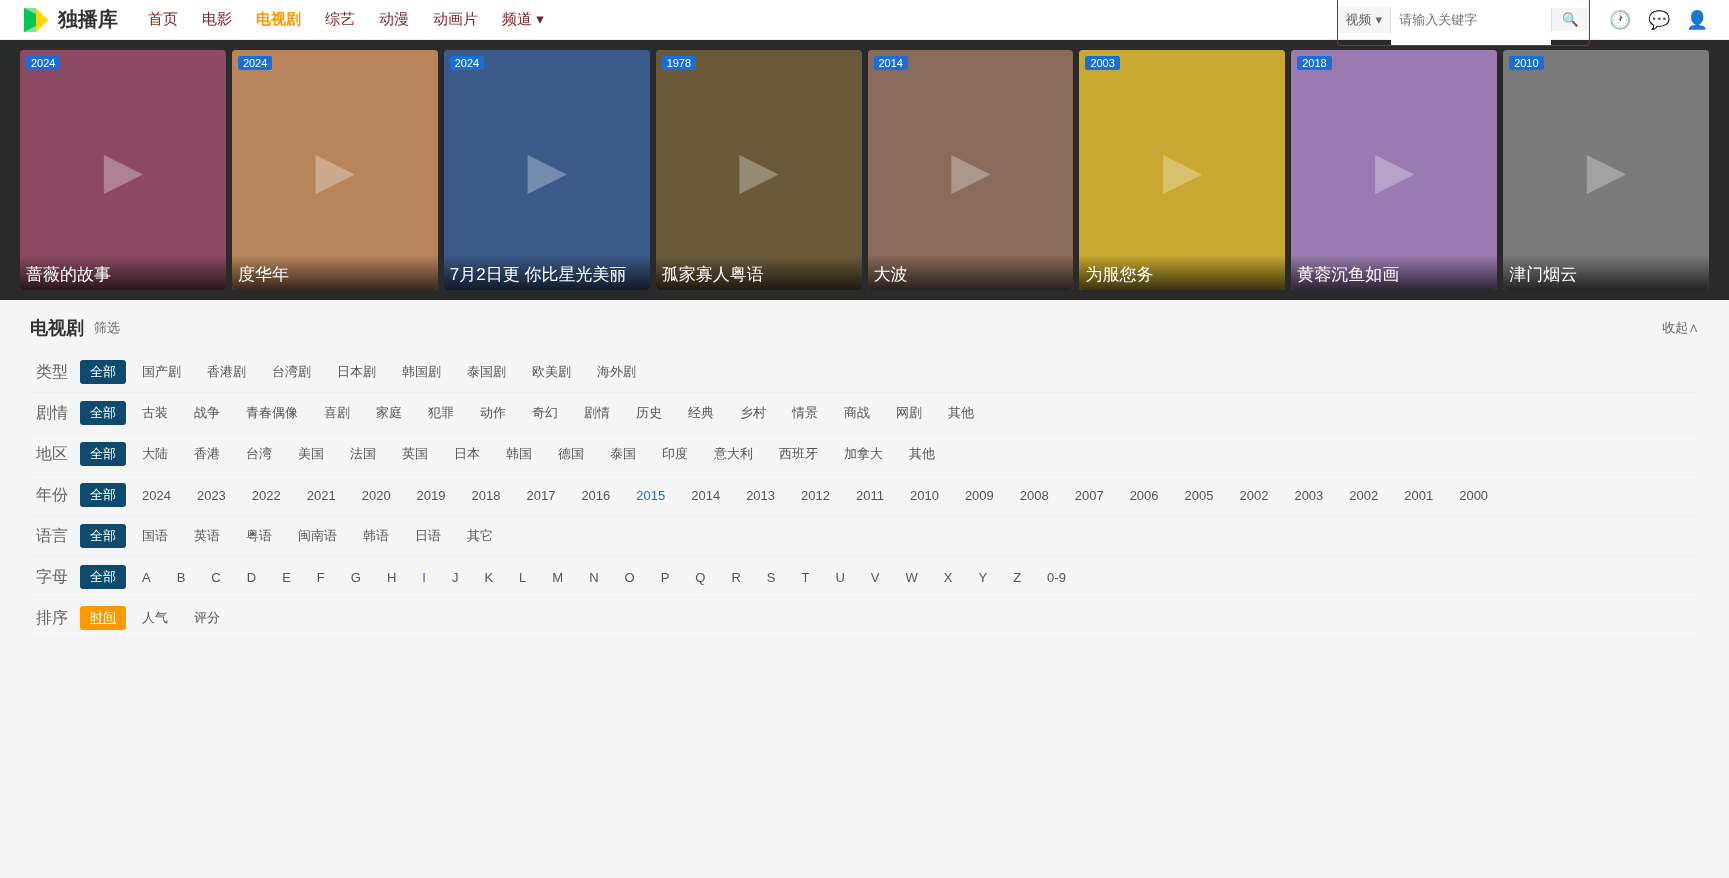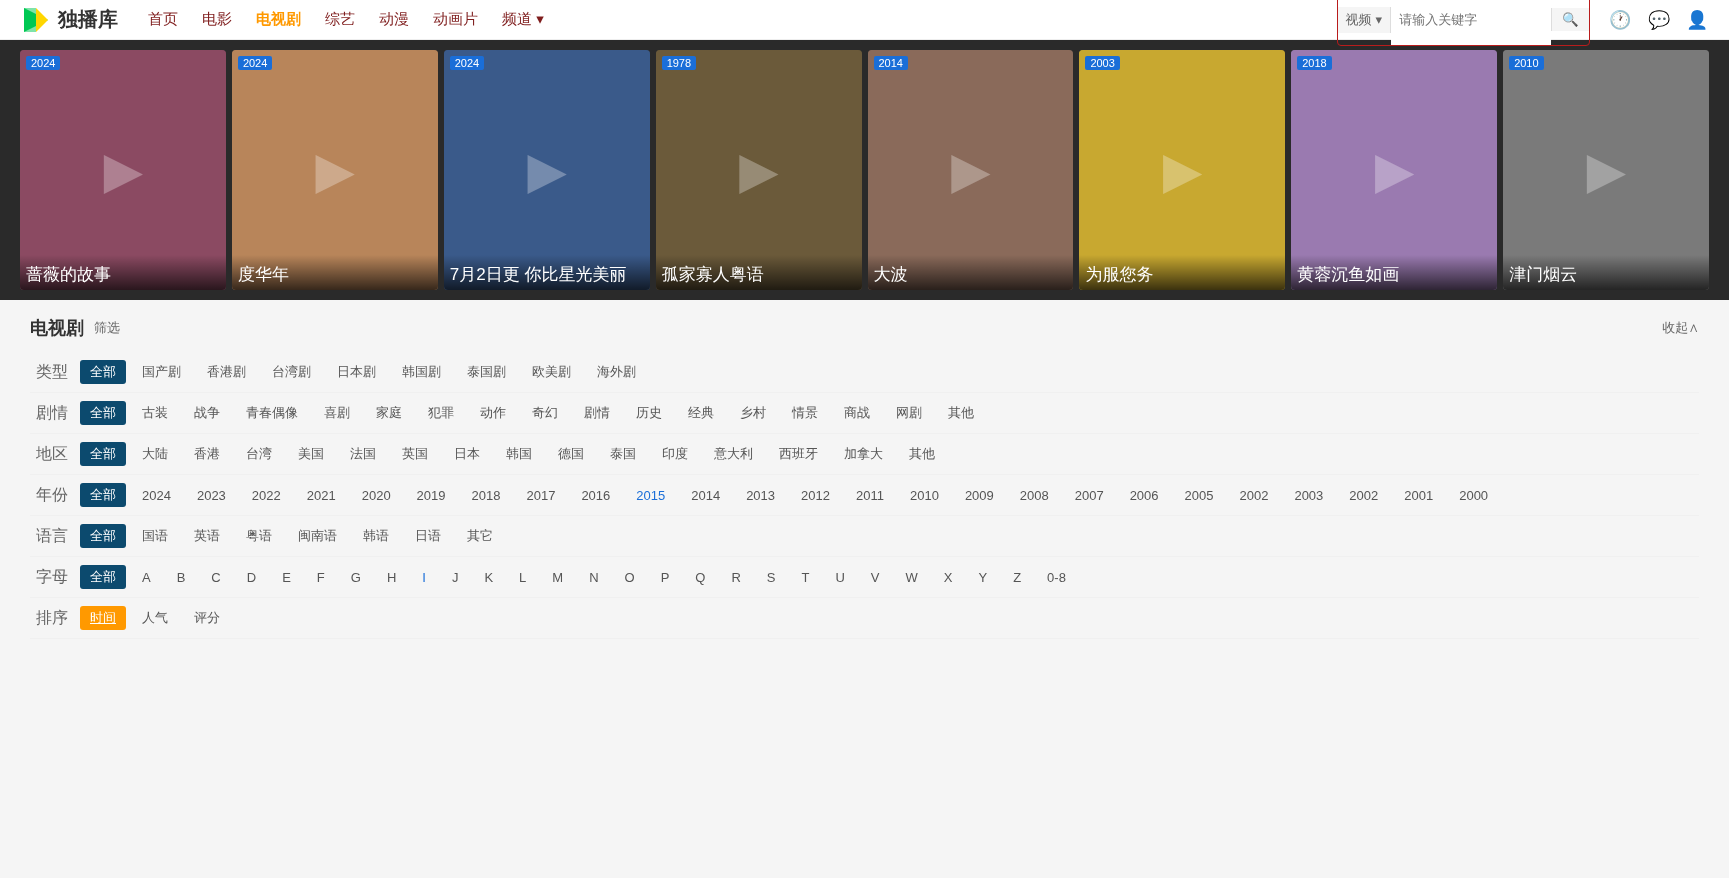--- a/index.html
+++ b/index.html
@@ -280,21 +280,21 @@
                 <span class="filter-tag">Q</span>
                 <span class="filter-tag">R</span>
                 <span class="filter-tag">S</span>
                 <span class="filter-tag">T</span>
                 <span class="filter-tag">U</span>
                 <span class="filter-tag">V</span>
                 <span class="filter-tag">W</span>
                 <span class="filter-tag">X</span>
                 <span class="filter-tag">Y</span>
                 <span class="filter-tag">Z</span>
-                <span class="filter-tag">0-8</span>
+                <span class="filter-tag">0-9</span>
               </div>
             </td>
           </tr>
           <tr>
             <td class="filter-label">排序</td>
             <td>
               <div class="filter-items">
                 <span class="filter-tag time-active">时间</span>
                 <span class="filter-tag">人气</span>
                 <span class="filter-tag">评分</span>

